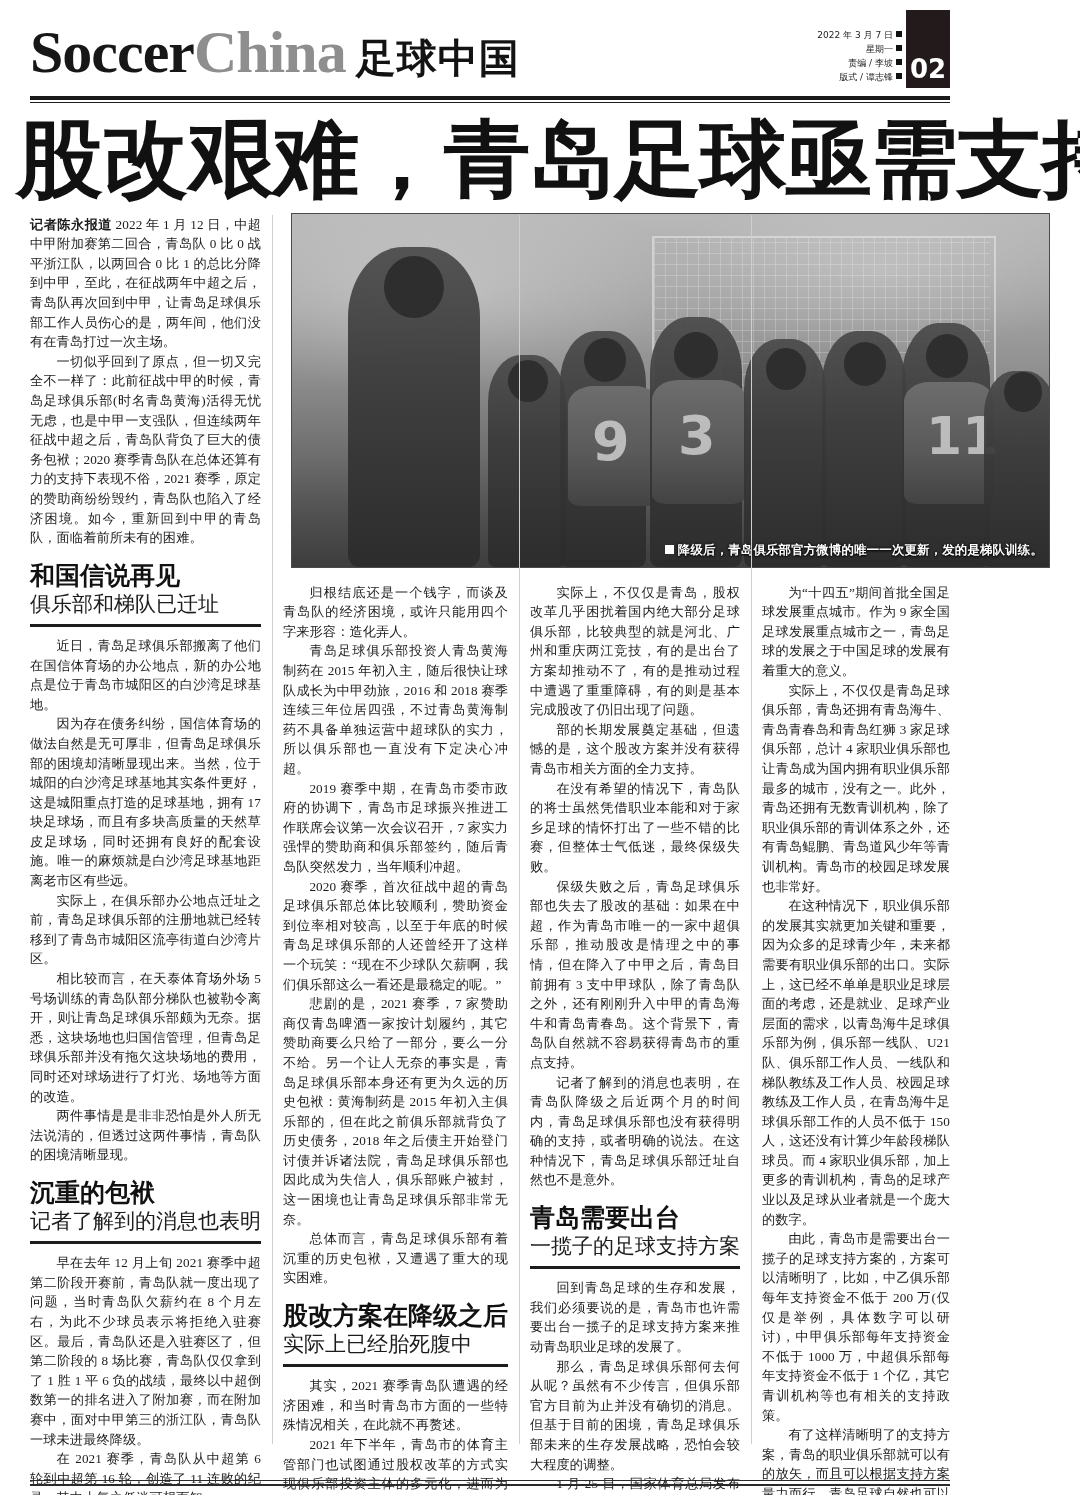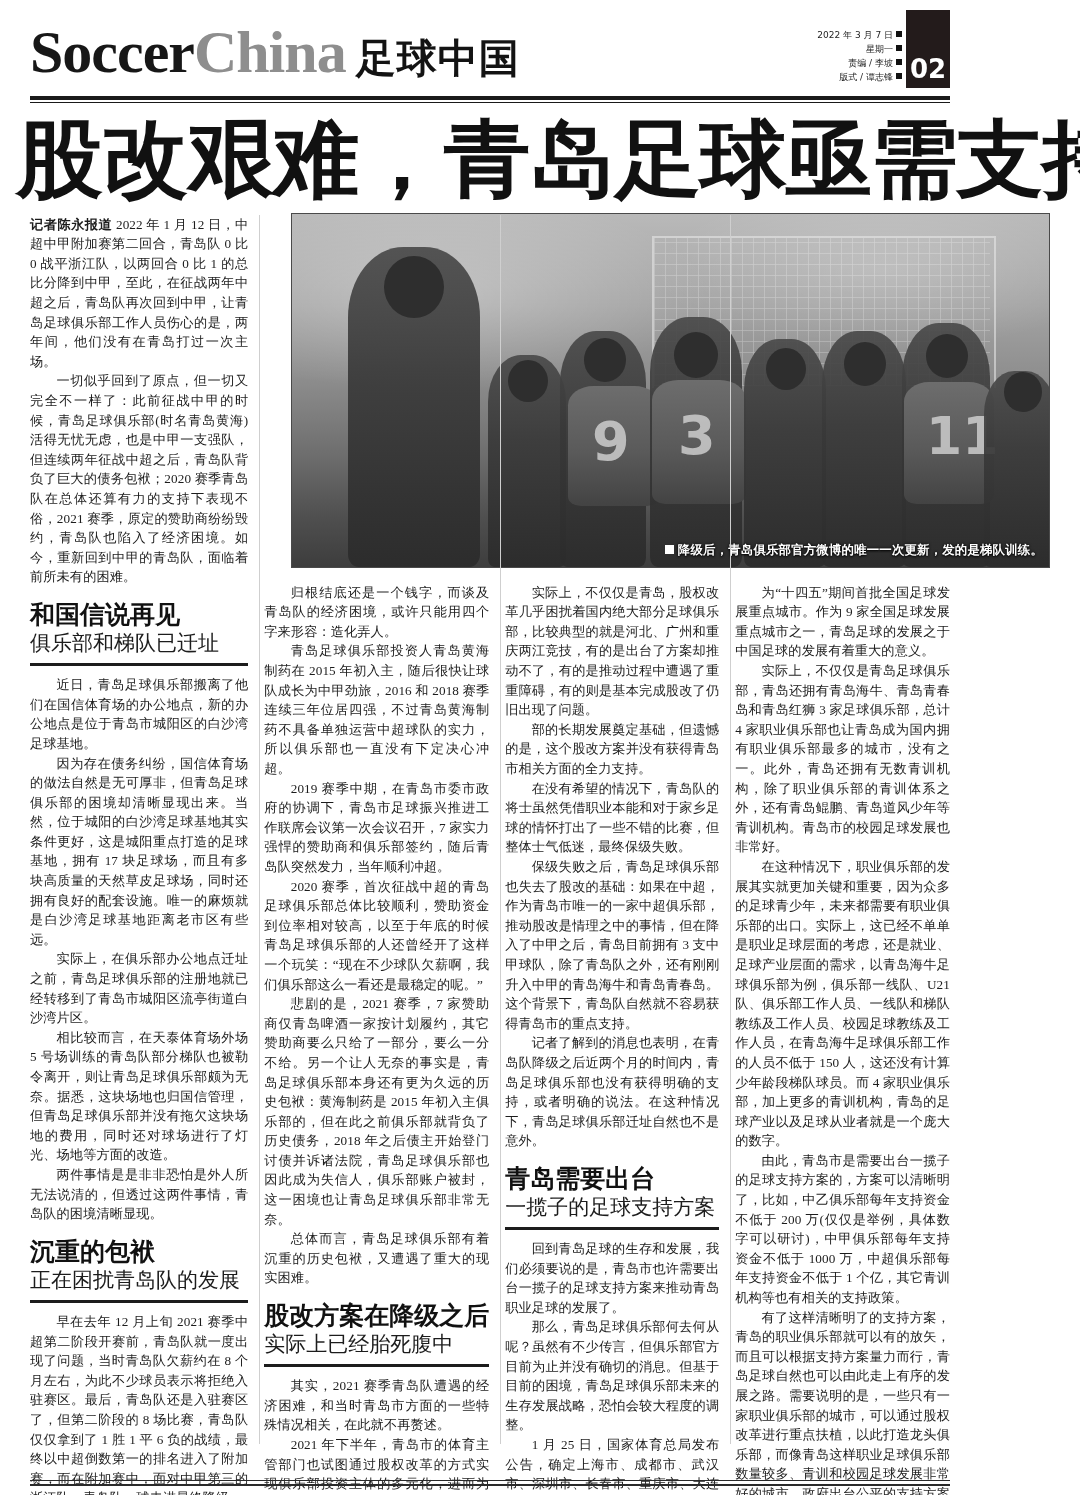--- a/index.html
+++ b/index.html
@@ -125,21 +125,21 @@
   .content {
     display: flex;
     gap: 0;
     height: 1255px;
   }
   .col {
     width: 249px;
     box-sizing: border-box;
     position: relative;
   }
-  .col + .col { margin-left: 11px; padding-left: 5px; }
+  .col + .col { margin-left: 11px; padding-left: 11px; }
   .col-sep::before {
     content: "";
     position: absolute;
     left: 0; top: 0; bottom: 26px;
     width: 1px;
     background: #cfcfcf;
   }
   .col-right { width: 250px; }
 
   p.body {
@@ -365,21 +365,21 @@
       </div>
 
       <p class="body">近日，青岛足球俱乐部搬离了他们在国信体育场的办公地点，新的办公地点是位于青岛市城阳区的白沙湾足球基地。</p>
       <p class="body">因为存在债务纠纷，国信体育场的做法自然是无可厚非，但青岛足球俱乐部的困境却清晰显现出来。当然，位于城阳的白沙湾足球基地其实条件更好，这是城阳重点打造的足球基地，拥有 17 块足球场，而且有多块高质量的天然草皮足球场，同时还拥有良好的配套设施。唯一的麻烦就是白沙湾足球基地距离老市区有些远。</p>
       <p class="body">实际上，在俱乐部办公地点迁址之前，青岛足球俱乐部的注册地就已经转移到了青岛市城阳区流亭街道白沙湾片区。</p>
       <p class="body">相比较而言，在天泰体育场外场 5 号场训练的青岛队部分梯队也被勒令离开，则让青岛足球俱乐部颇为无奈。据悉，这块场地也归国信管理，但青岛足球俱乐部并没有拖欠这块场地的费用，同时还对球场进行了灯光、场地等方面的改造。</p>
       <p class="body">两件事情是是非非恐怕是外人所无法说清的，但透过这两件事情，青岛队的困境清晰显现。</p>
 
       <div class="sec">
         <div class="sec-main">沉重的包袱</div>
-        <div class="sec-sub">正在困扰青岛队的发展</div>
+        <div class="sec-sub">记者了解到的消息也表明</div>
         <div class="sec-rule"></div>
       </div>
 
       <p class="body">早在去年 12 月上旬 2021 赛季中超第二阶段开赛前，青岛队就一度出现了问题，当时青岛队欠薪约在 8 个月左右，为此不少球员表示将拒绝入驻赛区。最后，青岛队还是入驻赛区了，但第二阶段的 8 场比赛，青岛队仅仅拿到了 1 胜 1 平 6 负的战绩，最终以中超倒数第一的排名进入了附加赛，而在附加赛中，面对中甲第三的浙江队，青岛队一球未进最终降级。</p>
       <p class="body">在 2021 赛季，青岛队从中超第 6 轮到中超第 16 轮，创造了 11 连败的纪录，其中士气之低迷可想而知。</p>
     </div>
 
     <div class="col col-sep">
       <div class="photo-spacer"></div>
       <p class="body">归根结底还是一个钱字，而谈及青岛队的经济困境，或许只能用四个字来形容：造化弄人。</p>

